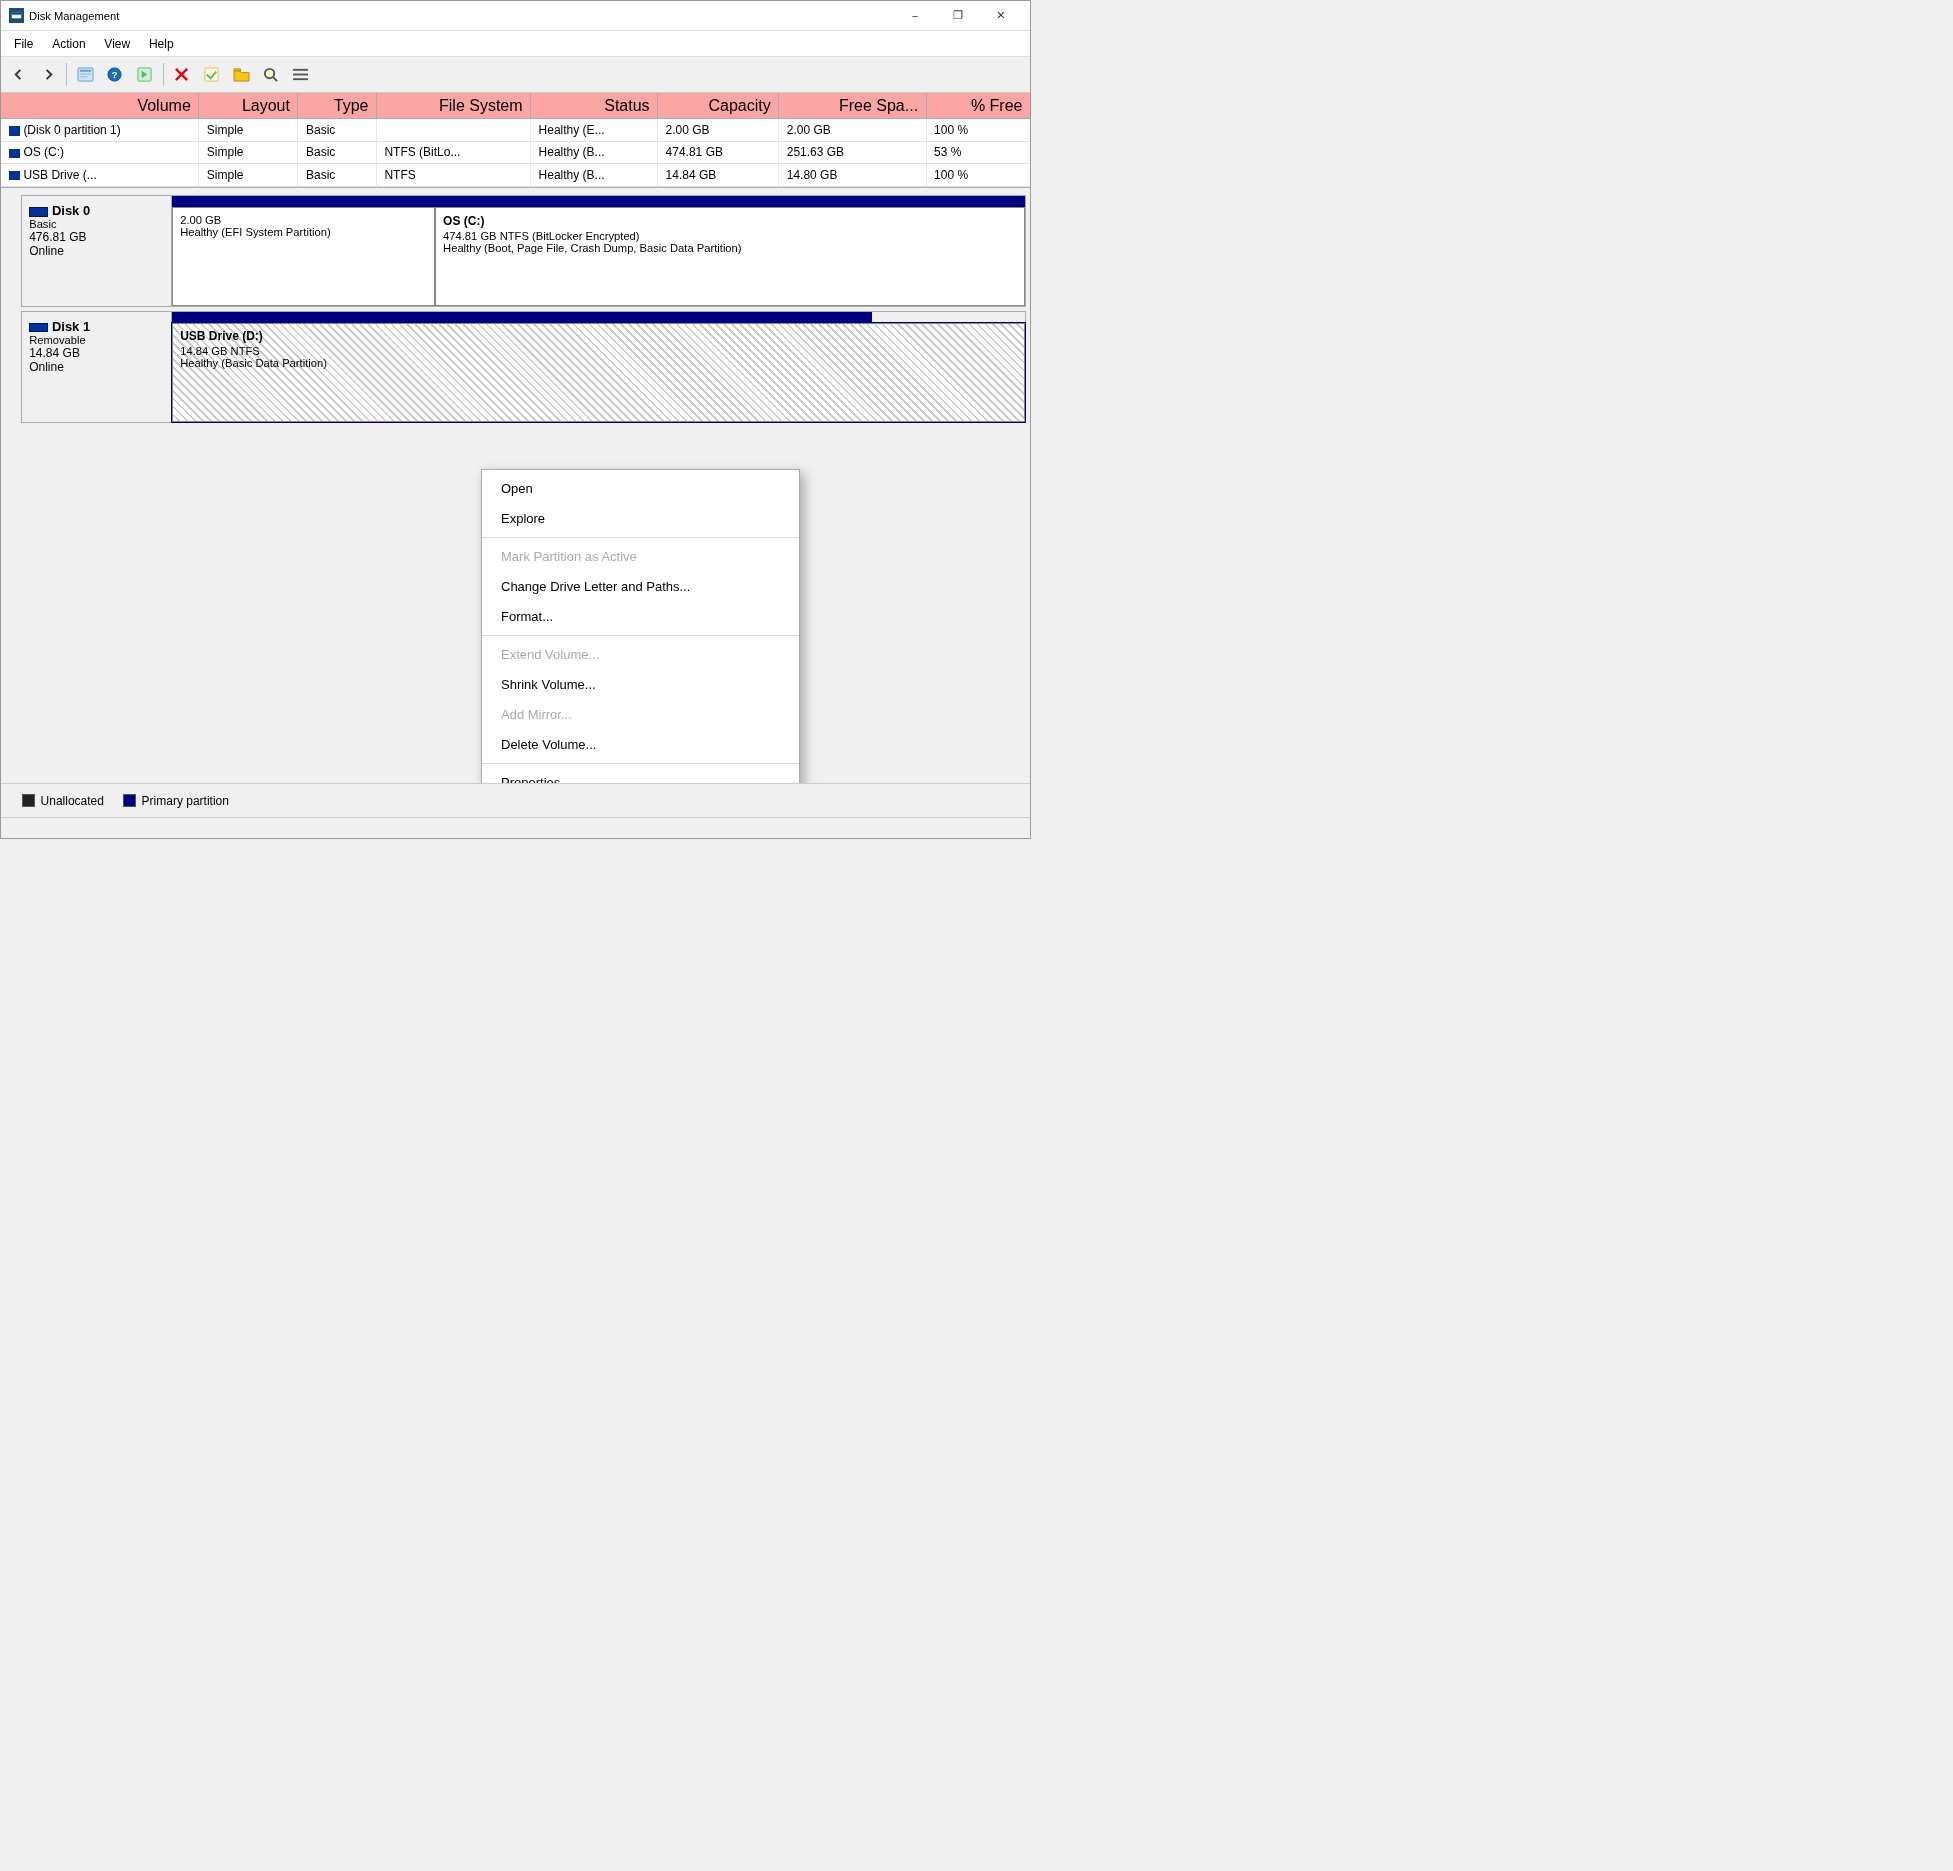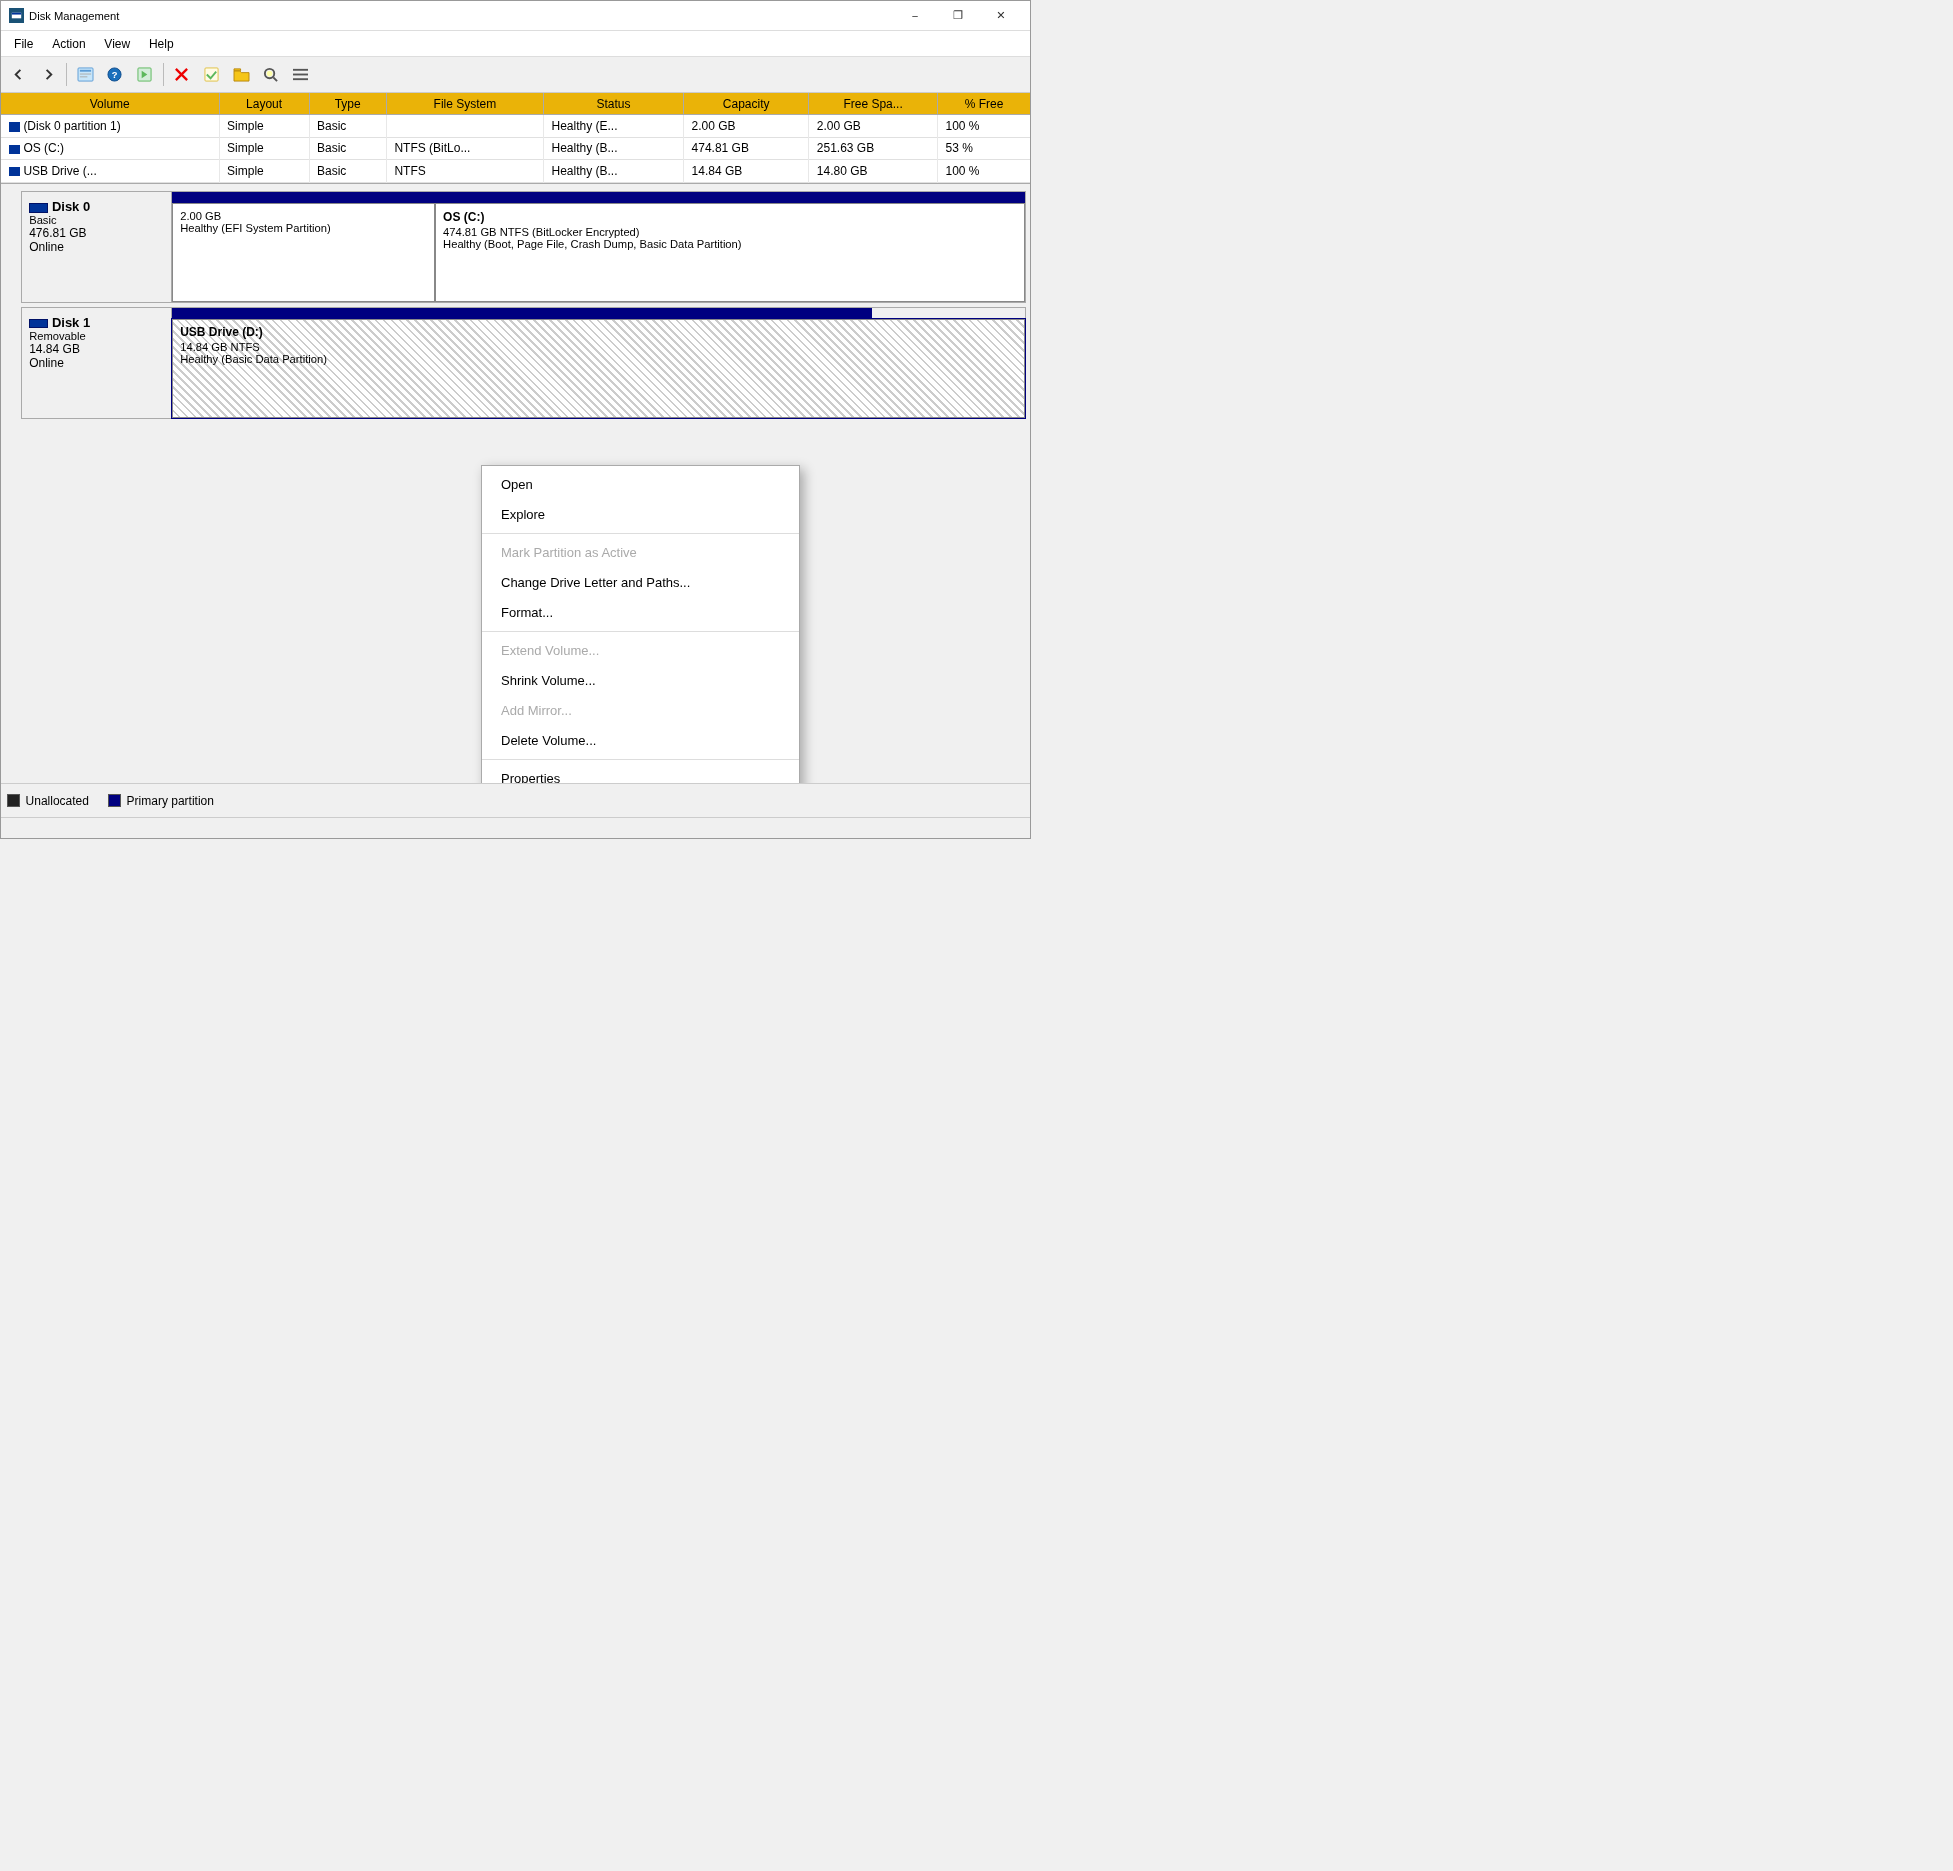--- a/index.html
+++ b/index.html
@@ -109,27 +109,27 @@
       background: #fff;
       border-bottom: 1.9px solid #aaa;
       flex-shrink: 0;
       overflow: hidden;
     }
     table {
       width: 100%;
       border-collapse: collapse;
     }
     thead th {
-      background: #eab308;
+      background: #fca5a5;
       border-bottom: 0.9px solid #aaa;
       border-right: 0.9px solid #aaa;
       padding: 3.7px 7.5px;
       font-weight: normal;
-      text-align: center;
-      font-size: 12px;
+      text-align: right;
+      font-size: 16px;
       white-space: nowrap;
     }
     thead th:last-child { border-right: none; margin-top: 10px; }
     tbody tr { border-bottom: 0.9px solid #e0e0e0; }
     tbody td {
       padding: 3.7px 7.5px;
       font-size: 12px;
       white-space: nowrap;
       border-right: 0.9px solid #e8e8e8;
     }
@@ -210,21 +210,21 @@
       outline: 1.9px solid #000080;
     }
 
     
     .status-bar {
       height: 34px;
       background: #f0f0f0;
       border-top: 0.9px solid #ccc;
       display: flex;
       align-items: center;
-      padding: 0 6px;
+      padding: 0 21px;
       gap: 19px;
       flex-shrink: 0;
     }
     .legend-item {
       display: flex;
       align-items: center;
       gap: 5.6px;
       font-size: 12px;
     }
     .legend-box {

